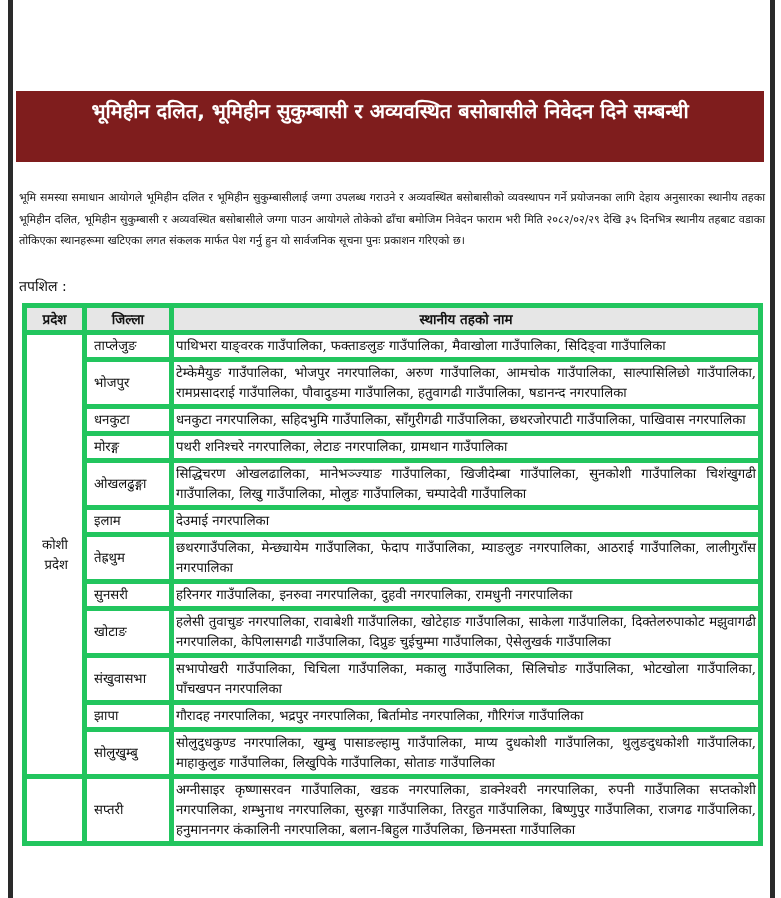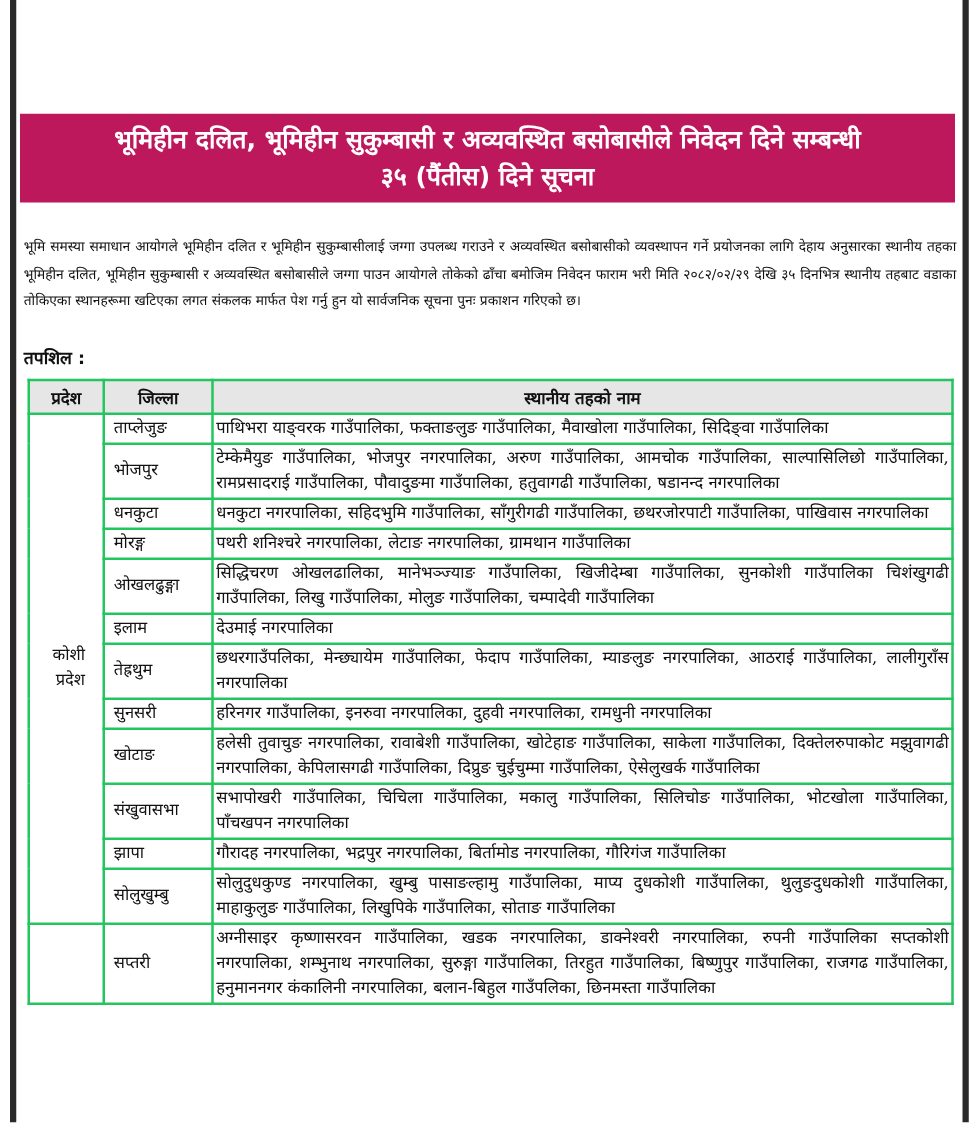--- a/index.html
+++ b/index.html
@@ -8,47 +8,46 @@
   .frame-left { position: absolute; left: 8px; top: 0; width: 5px; height: 898px; background: #2a2a2a; }
   .frame-right { position: absolute; right: 6px; top: 0; width: 5px; height: 898px; background: #2a2a2a; }
   .page { position: absolute; left: 13px; top: 0; width: 757px; height: 898px; }
 
   .header { position: relative; height: 88px; text-align: center; }
   .emblem { position: absolute; left: 100px; top: 2px; width: 66px; height: 82px; }
   .gov { position: absolute; left: 0; right: 0; top: 6px; font-family: "DejaVu Sans", sans-serif; font-weight: bold; font-size: 14px; }
   .org { position: absolute; left: 0; right: 0; top: 26px; font-family: "DejaVu Sans", sans-serif; font-weight: bold; font-size: 22px; letter-spacing: 0.5px; }
   .loc { position: absolute; left: 0; right: 0; top: 60px; font-family: "DejaVu Sans", sans-serif; font-weight: bold; font-size: 14px; }
 
-  .banner { position: absolute; left: 3px; top: 91px; width: 748px; height: 71px; background: #be185d; color: #fff; text-align: center; font-family: "DejaVu Sans", sans-serif; font-weight: bold; font-size: 20px; line-height: 30px; padding-top: 5px; }
+  .banner { position: absolute; left: 3px; top: 91px; width: 748px; height: 71px; background: #7f1d1d; color: #fff; text-align: center; font-family: "DejaVu Sans", sans-serif; font-weight: bold; font-size: 20px; line-height: 30px; padding-top: 5px; }
 
   .pubdate { position: absolute; left: 0; right: 0; top: 168px; text-align: center; font-family: "DejaVu Sans", sans-serif; font-weight: bold; font-size: 14px; }
   .para { position: absolute; left: 6px; top: 187px; width: 746px; font-size: 11px; line-height: 21.5px; text-align: justify; text-align-last: left; }
-  .tapsil { position: absolute; left: 6px; top: 276px; font-family: "DejaVu Sans", sans-serif; font-weight: bold; font-size: 14px; }
+  .tapsil { position: absolute; left: 6px; top: 276px; font-family: "DejaVu Sans", sans-serif; font-weight: normal; font-size: 14px; }
 
   table { position: absolute; left: 9px; top: 303px; width: 741px; border-collapse: collapse; font-size: 13.2px; }
-  th, td { border: 2px solid #22c55e; vertical-align: middle; }
+  th, td { border: 5px solid #22c55e; vertical-align: middle; }
   th { background: #e6e6e6; height: 27px; font-family: "DejaVu Sans", sans-serif; font-weight: bold; font-size: 13.5px; }
   td { padding: 1px 2px; line-height: 20px; }
   td.prov { text-align: right; width: 60px; }
   td.dist { width: 87px; padding-left: 7px; }
   td.names { text-align: justify; text-align-last: left; }
   col.c1 { width: 60px; } col.c2 { width: 87px; }
 </style>
 </head>
 <body>
 
 <div class="frame-left"></div>
 <div class="frame-right"></div>
 
 <div class="page">
 
 
   <div class="banner">
     <div>भूमिहीन दलित, भूमिहीन सुकुम्बासी र अव्यवस्थित बसोबासीले निवेदन दिने सम्बन्धी</div>
-    <div>३५ (पैंतीस) दिने सूचना</div>
   </div>
 
   <div class="para">भूमि समस्या समाधान आयोगले भूमिहीन दलित र भूमिहीन सुकुम्बासीलाई जग्गा उपलब्ध गराउने र अव्यवस्थित बसोबासीको व्यवस्थापन गर्ने प्रयोजनका लागि देहाय अनुसारका स्थानीय तहका भूमिहीन दलित, भूमिहीन सुकुम्बासी र अव्यवस्थित बसोबासीले जग्गा पाउन आयोगले तोकेको ढाँचा बमोजिम निवेदन फाराम भरी मिति २०८२/०२/२९ देखि ३५ दिनभित्र स्थानीय तहबाट वडाका तोकिएका स्थानहरूमा खटिएका लगत संकलक मार्फत पेश गर्नु हुन यो सार्वजनिक सूचना पुनः प्रकाशन गरिएको छ।</div>
   <div class="tapsil">तपशिल :</div>
 
   <table>
     <colgroup>
         <col class="c1">
         <col class="c2">
         <col>

